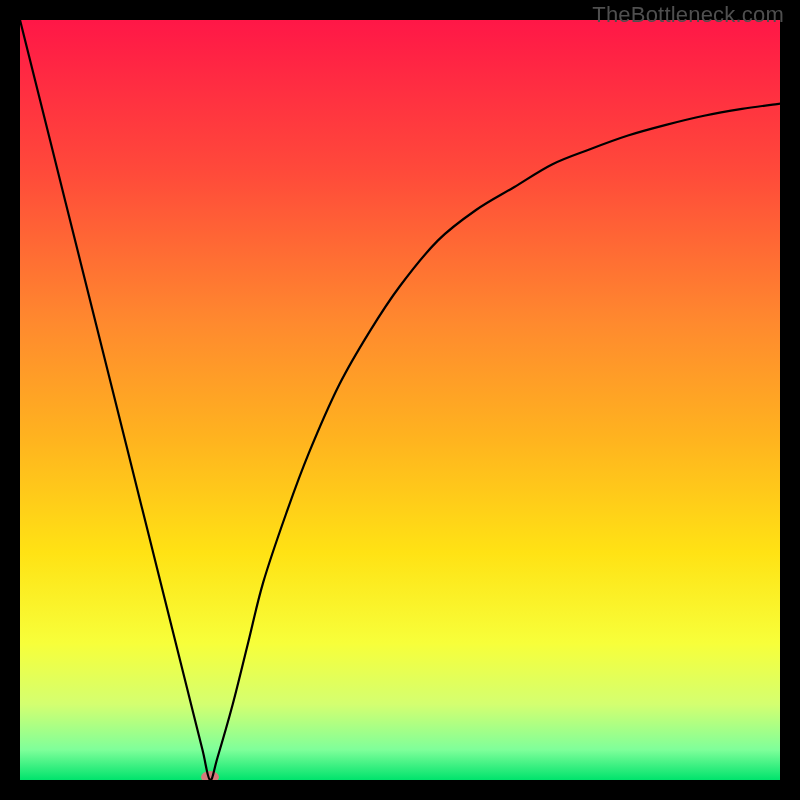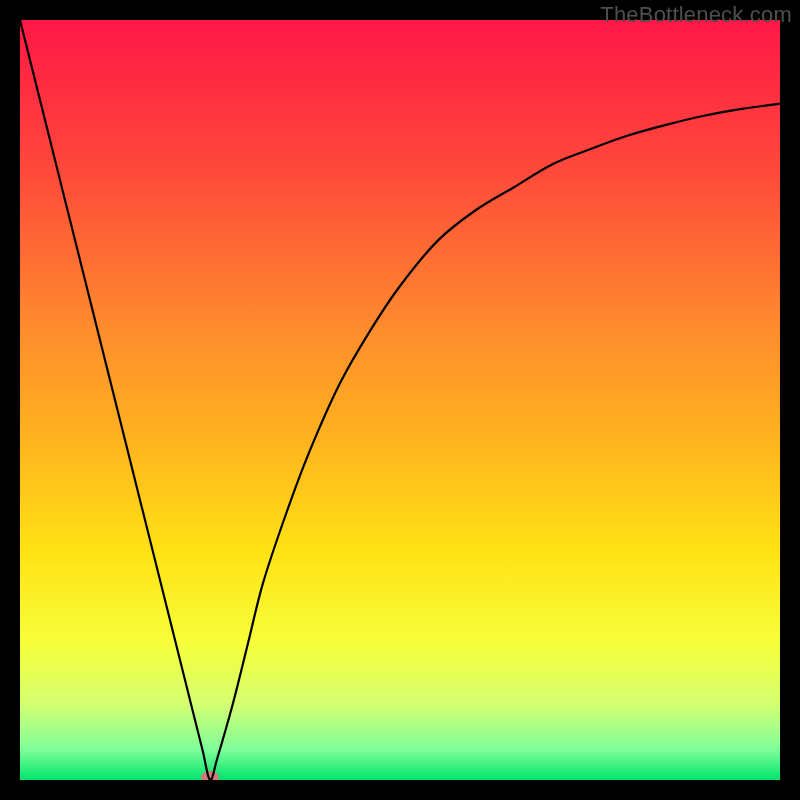--- a/index.html
+++ b/index.html
@@ -25,21 +25,21 @@
     left: 20px;
     width: 760px;
     height: 760px;
   }
   svg {
     display: block;
   }
   .watermark {
     position: absolute;
     top: 2px;
-    right: 8px;
+    right: 16px;
     font-size: 22px;
     font-weight: 400;
     color: #4f4f4f;
     letter-spacing: 0.2px;
     font-family: Arial, Helvetica, sans-serif;
   }
 </style>
 </head>
 <body>
 

